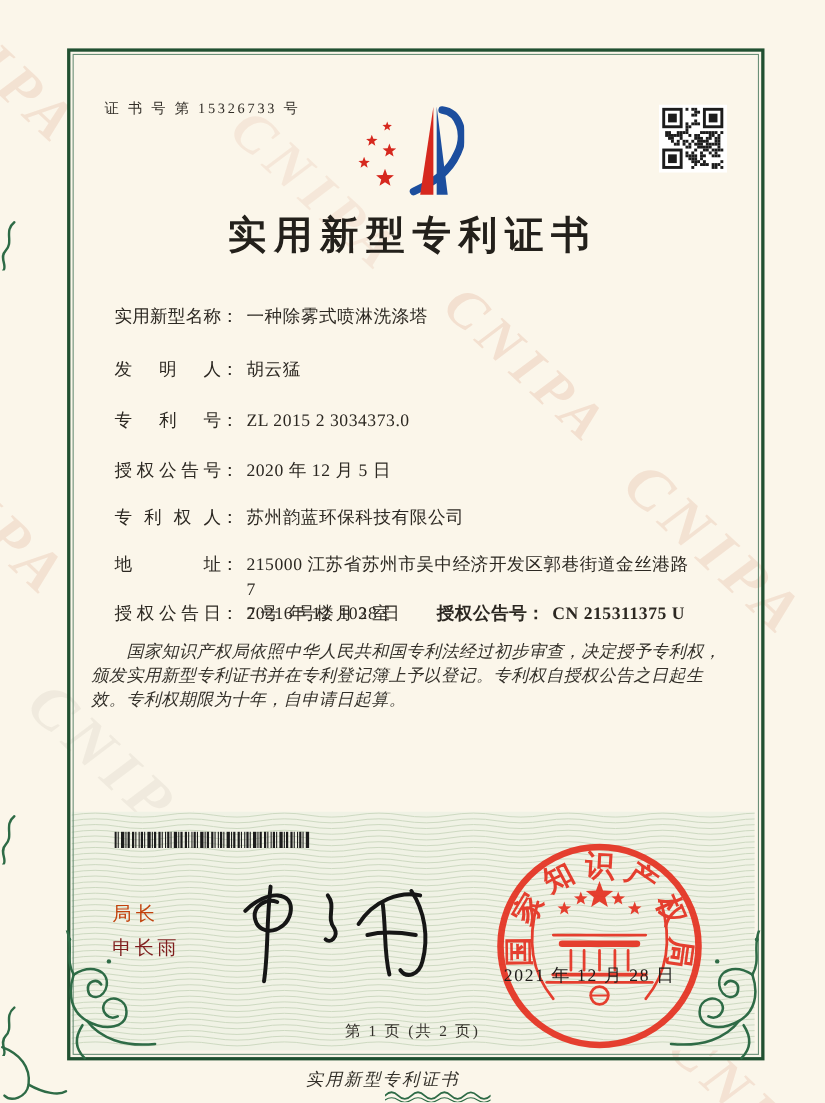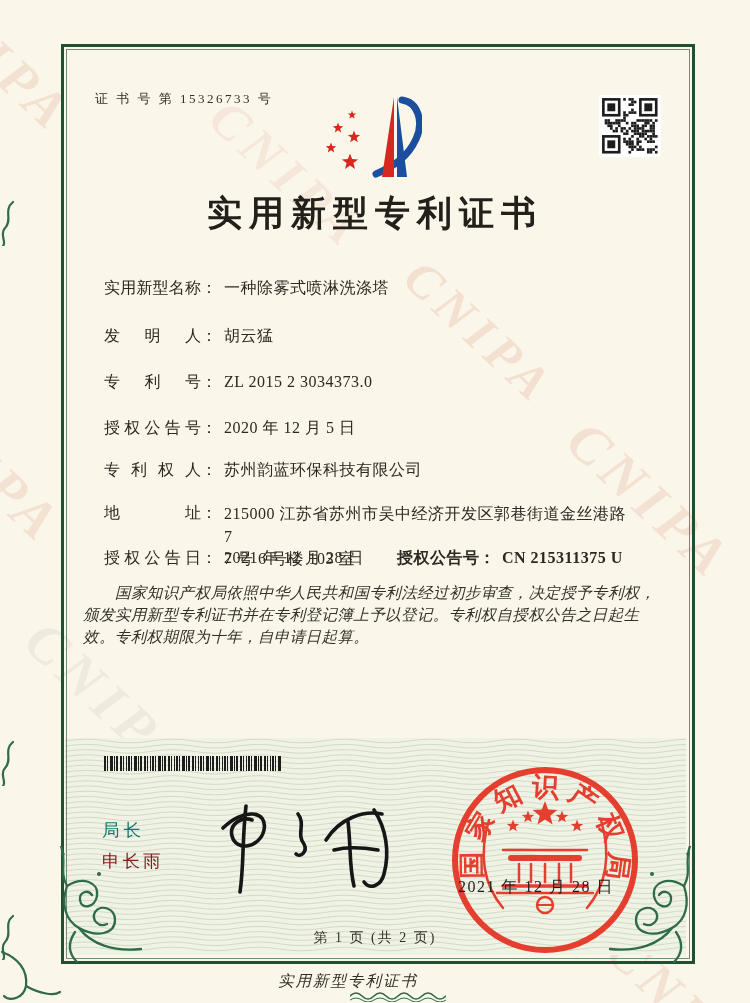--- a/index.html
+++ b/index.html
@@ -46,21 +46,21 @@
   .r7 .lbl2{display:inline-block;width:82px;text-align:justify;text-align-last:justify;}
 
   
   .legal{position:absolute;left:83px;top:582px;width:586px;z-index:2;
          font-size:15.5px;font-style:italic;line-height:21.8px;color:#33302a;}
   .legal p{margin:0;text-indent:32px;letter-spacing:.4px;}
 
   
   .barcode{position:absolute;left:104px;top:756px;width:180px;height:15px;z-index:2;}
   .sig-title{position:absolute;left:102px;top:818px;font-family:"Liberation Sans","DejaVu Sans",sans-serif;
-             font-size:17.5px;letter-spacing:4px;color:#0f766e;z-index:2;}
+             font-size:17.5px;letter-spacing:4px;color:#c2410c;z-index:2;}
   .sig-name{position:absolute;left:102px;top:849px;font-family:"Liberation Sans","DejaVu Sans",sans-serif;
             font-size:17.5px;letter-spacing:3px;color:#7f1d1d;z-index:2;}
   .signature{position:absolute;left:198px;top:800px;width:220px;height:100px;z-index:3;}
   .seal{position:absolute;left:447px;top:762px;width:196px;height:196px;z-index:5;opacity:.92;}
   .seal-date{position:absolute;left:458px;top:877px;font-size:16px;letter-spacing:1.5px;
              color:#1e1d1b;z-index:6;white-space:nowrap;}
   .page-info{position:absolute;left:0;top:929px;width:750px;text-align:center;
              font-size:14px;letter-spacing:2px;color:#33302a;z-index:3;}
   .cont-note{position:absolute;left:0;top:971px;width:696px;text-align:center;font-size:15.5px;
              font-style:italic;letter-spacing:2px;color:#33302a;z-index:2;}

